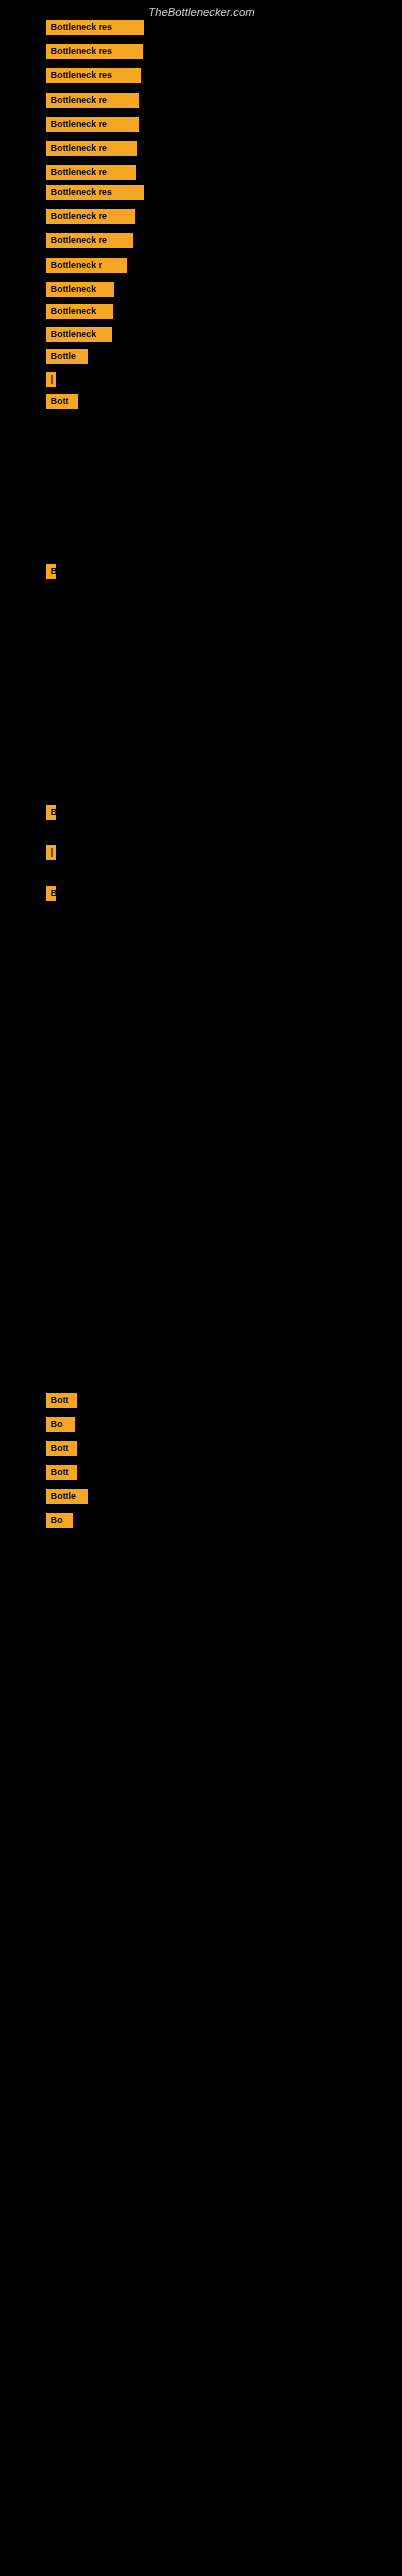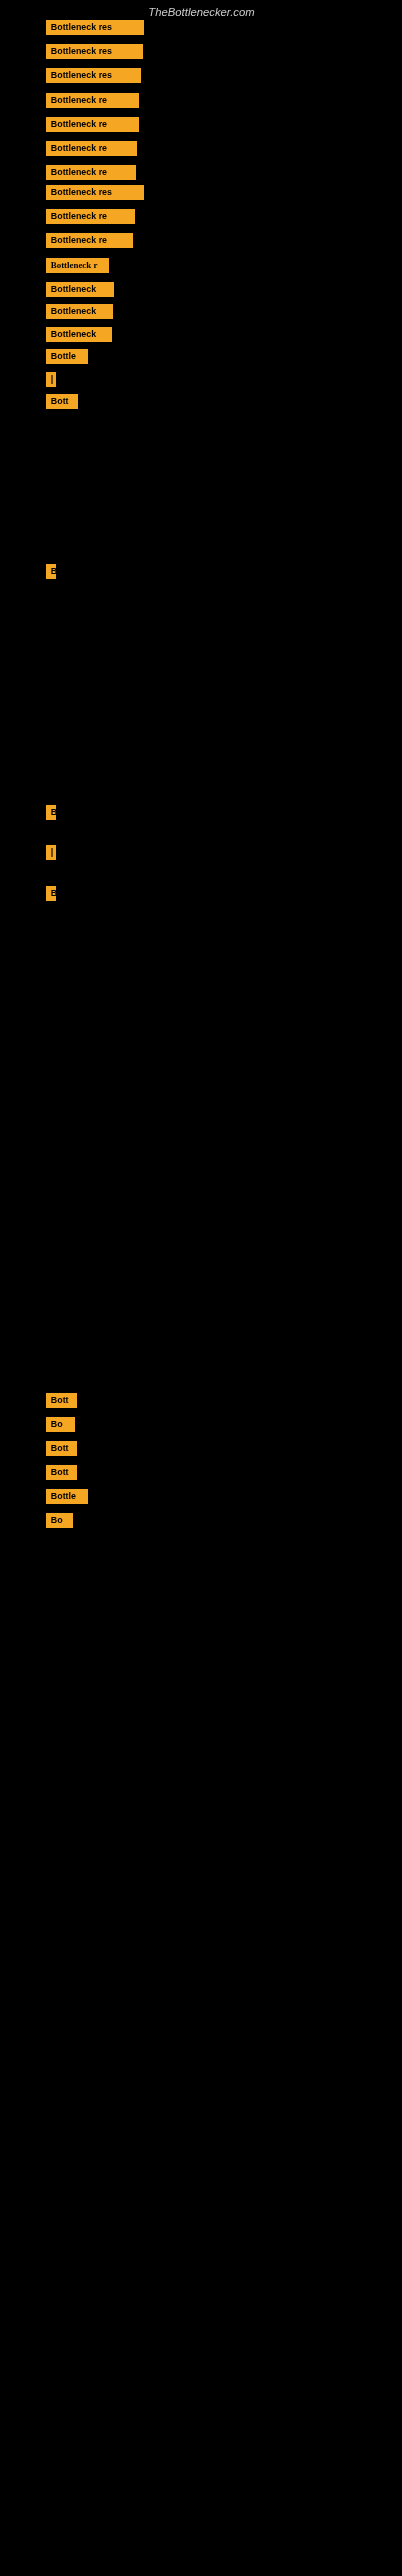--- a/index.html
+++ b/index.html
@@ -44,21 +44,21 @@
     <div class="bottleneck-badge" style="top: 20px; left: 0px; width: 98px;">Bottleneck res</div>
     <div class="bottleneck-badge" style="top: 44px; left: 0px; width: 97px;">Bottleneck res</div>
     <div class="bottleneck-badge" style="top: 68px; left: 0px; width: 95px;">Bottleneck res</div>
     <div class="bottleneck-badge" style="top: 93px; left: 0px; width: 93px;">Bottleneck re</div>
     <div class="bottleneck-badge" style="top: 117px; left: 0px; width: 93px;">Bottleneck re</div>
     <div class="bottleneck-badge" style="top: 141px; left: 0px; width: 91px;">Bottleneck re</div>
     <div class="bottleneck-badge" style="top: 165px; left: 0px; width: 90px;">Bottleneck re</div>
     <div class="bottleneck-badge" style="top: 185px; left: 0px; width: 98px;">Bottleneck res</div>
     <div class="bottleneck-badge" style="top: 209px; left: 0px; width: 89px;">Bottleneck re</div>
     <div class="bottleneck-badge" style="top: 233px; left: 0px; width: 87px;">Bottleneck re</div>
-    <div class="bottleneck-badge" style="top: 258px; left: 0px; width: 63px; font-family: Liberation Serif, serif;">Bottleneck r</div>
+    <div class="bottleneck-badge" style="top: 258px; left: 0px; width: 81px;">Bottleneck r</div>
     <div class="bottleneck-badge" style="top: 282px; left: 0px; width: 68px;">Bottleneck</div>
     <div class="bottleneck-badge" style="top: 304px; left: 0px; width: 67px;">Bottleneck</div>
     <div class="bottleneck-badge" style="top: 327px; left: 0px; width: 66px;">Bottleneck</div>
     <div class="bottleneck-badge" style="top: 349px; left: 0px; width: 42px;">Bottle</div>
     <div class="bottleneck-badge" style="top: 372px; left: 0px; width: 6.4px;">|</div>
     <div class="bottleneck-badge" style="top: 394px; left: 0px; width: 32px;">Bott</div>
     <div class="bottleneck-badge" style="top: 564px; left: 0px; width: 9.7px;">B</div>
     <div class="bottleneck-badge" style="top: 805px; left: 0px; width: 9.7px;">B</div>
     <div class="bottleneck-badge" style="top: 845px; left: 0px; width: 6.4px;">|</div>
     <div class="bottleneck-badge" style="top: 886px; left: 0px; width: 9.7px;">B</div>

